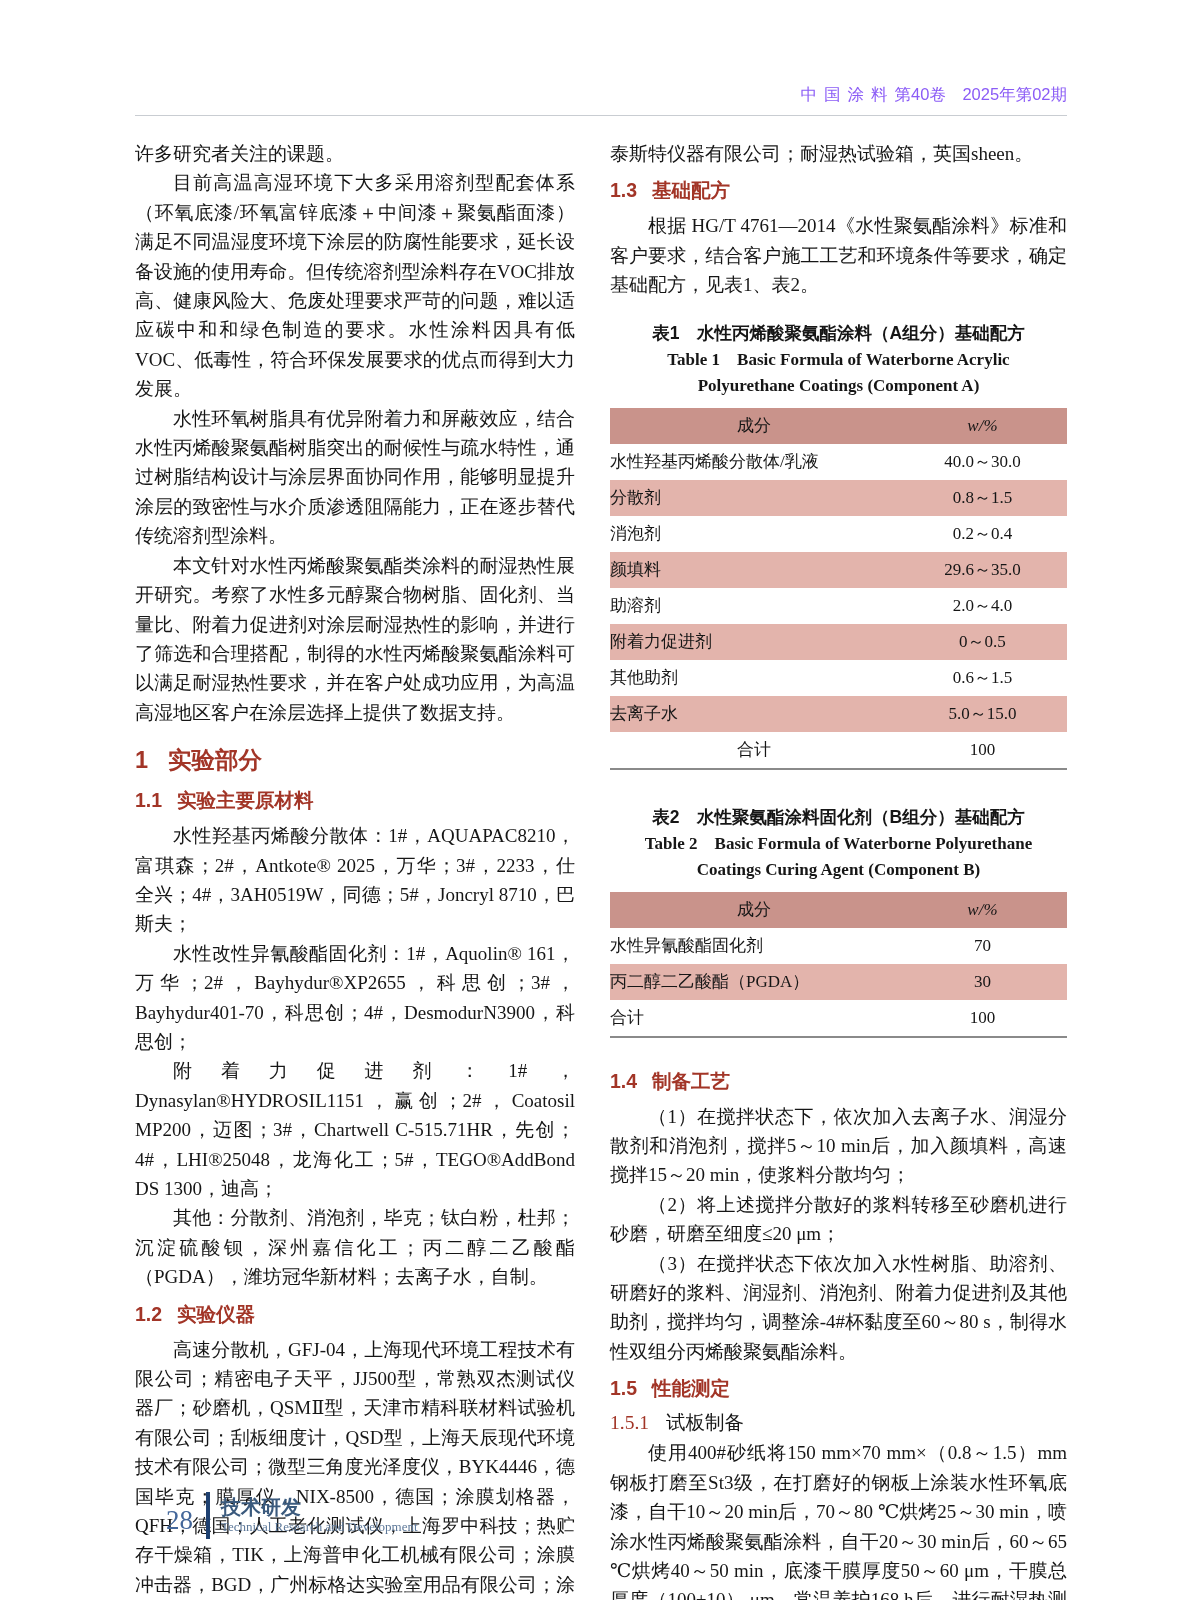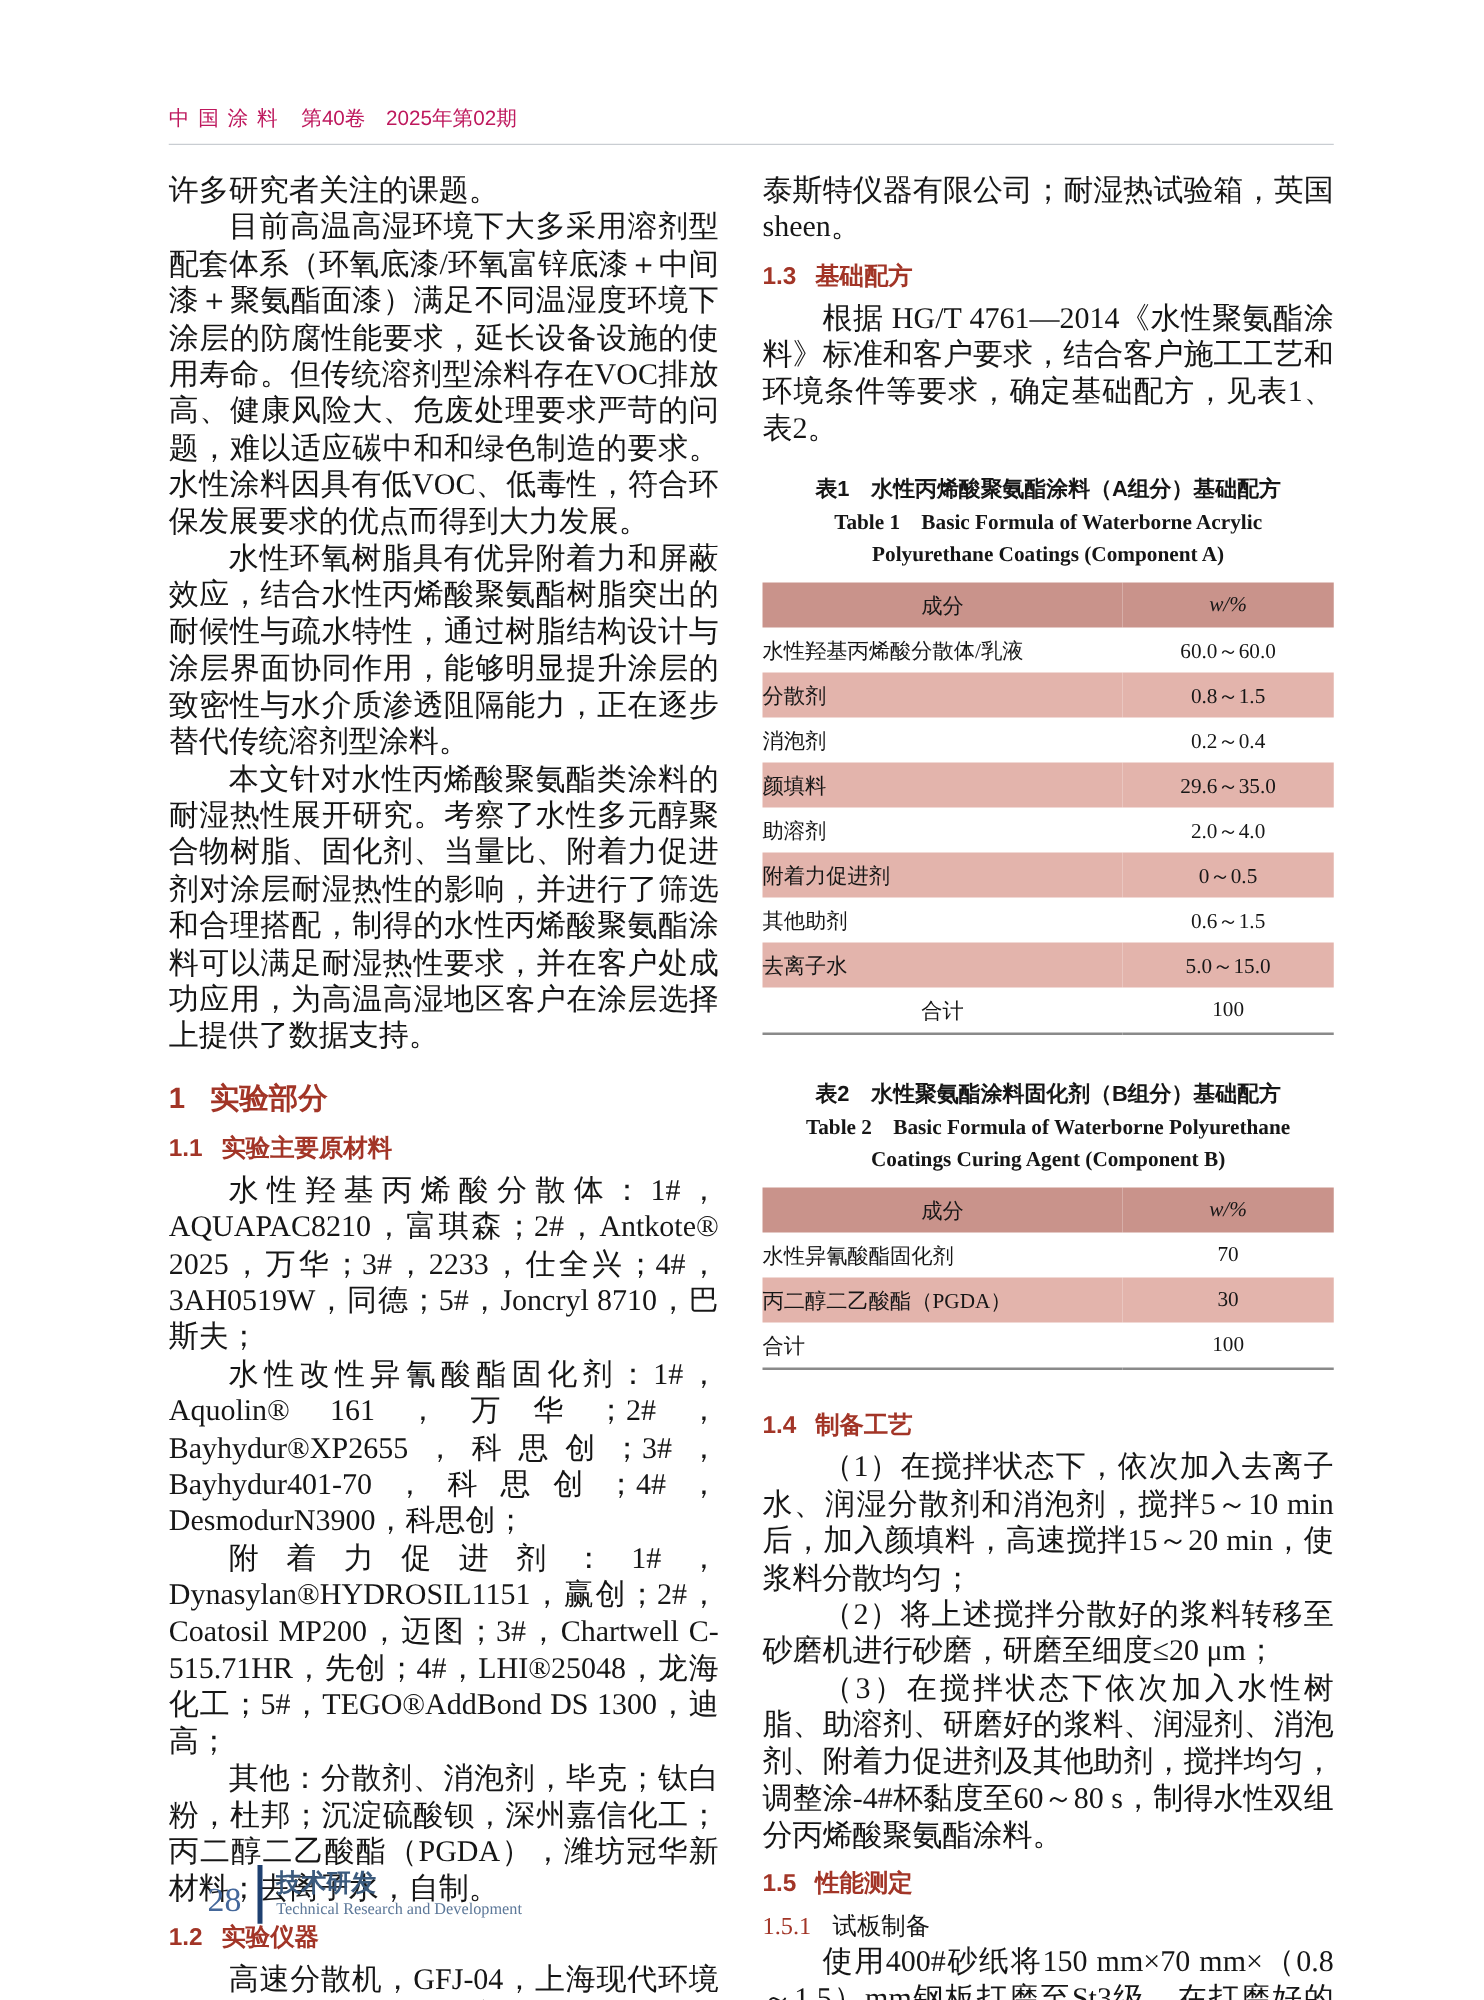--- a/index.html
+++ b/index.html
@@ -5,31 +5,31 @@
   html,body { margin:0; padding:0; }
   body {
     width:1187px; height:1600px; position:relative; overflow:hidden;
     background:#ffffff; color:#161616;
     font-family:"Liberation Serif","DejaVu Serif",serif;
   }
   .page { position:absolute; left:135px; top:84px; width:932px; }
 
   
   .page-header {
-    display:flex; justify-content:flex-start; align-items:flex-end;
-    color:#be185d; font-family:"Liberation Sans","DejaVu Sans",sans-serif;
-    font-size:16.5px; padding-bottom:9px; border-bottom:1px solid #c9cdd2;gap:12px;
+    display:flex; justify-content:flex-end; align-items:flex-end;
+    color:#8b5cf6; font-family:"Liberation Sans","DejaVu Sans",sans-serif;
+    font-size:16.5px; padding-bottom:9px; border-bottom:1px solid #c9cdd2;
   }
   .journal-name { letter-spacing:7px; }
 
   .columns { display:flex; gap:35px; margin-top:23px; }
   .col-left  { width:440px; }
   .col-right { width:457px; }
 
-  p.body { margin:0; font-size:24px; line-height:29.4px; text-align:justify; text-justify:inter-character; }
+  p.body { margin:0; font-size:19px; line-height:29.4px; text-align:justify; text-justify:inter-character; }
   p.indent { text-indent:2em; }
 
   .h-sec {
     font-family:"Liberation Sans","DejaVu Sans",sans-serif; color:#a23527;
     font-weight:700; font-size:23.5px; margin:17px 0 11px;
   }
   .h-sec .num { margin-right:20px; }
   .h-sub {
     font-family:"Liberation Sans","DejaVu Sans",sans-serif; color:#a23527;
     font-weight:700; font-size:19.5px; margin:9px 0 7px;
@@ -116,21 +116,21 @@
       <table class="formula t1">
         <thead>
           <tr>
             <th class="c1">成分</th>
             <th class="c2">w/%</th>
           </tr>
         </thead>
         <tbody>
           <tr>
               <td class="c1">水性羟基丙烯酸分散体/乳液</td>
-              <td class="c2">60.0～60.0</td>
+              <td class="c2">40.0～30.0</td>
             </tr>
           <tr>
               <td class="c1">分散剂</td>
               <td class="c2">0.8～1.5</td>
             </tr>
           <tr>
               <td class="c1">消泡剂</td>
               <td class="c2">0.2～0.4</td>
             </tr>
           <tr>

